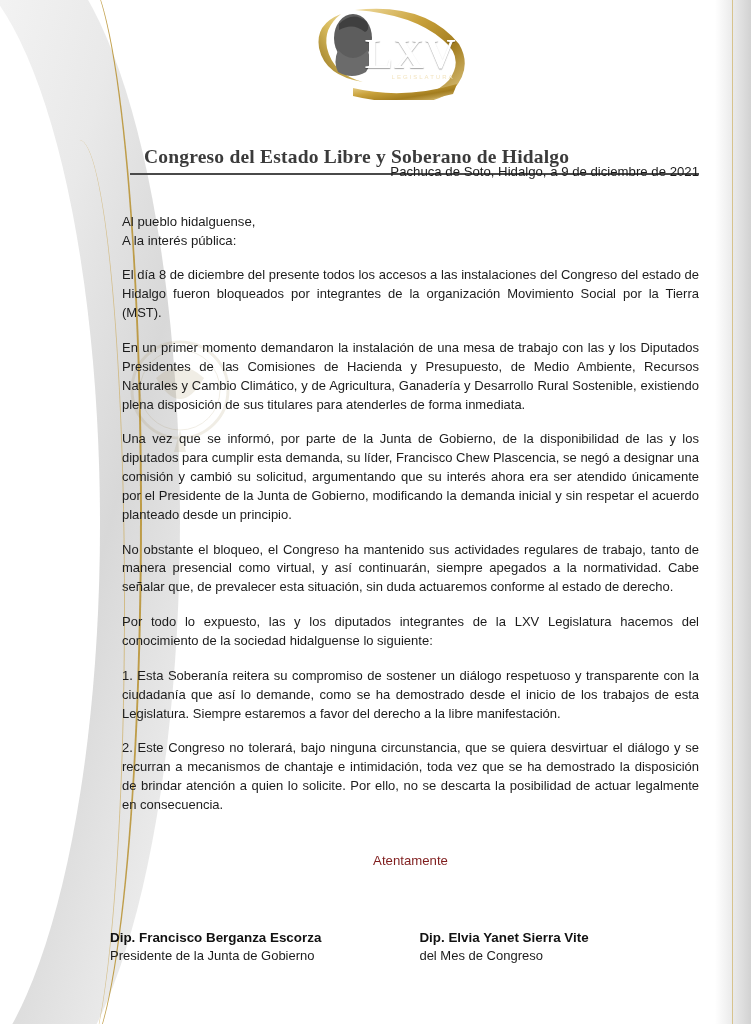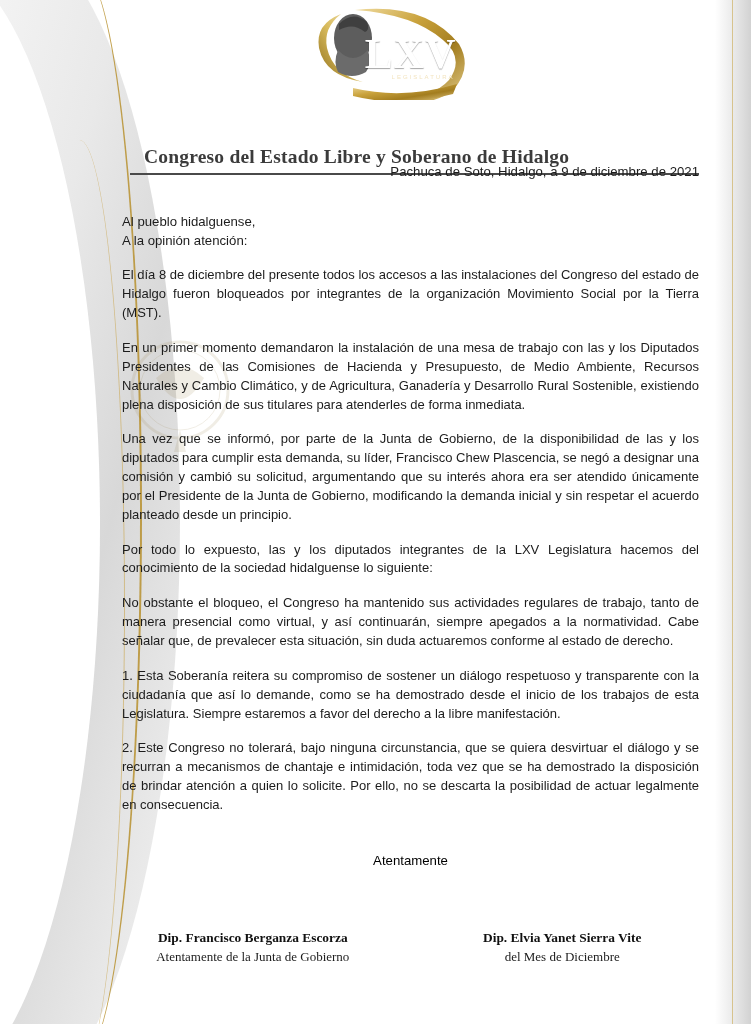--- a/index.html
+++ b/index.html
@@ -162,34 +162,33 @@
     font-size: 13px;
     color: #1c1c1c;
     line-height: 1.45;
     text-align: justify;
     margin: 16px 0 16px 0;
   }
   .sign-off {
     margin-top: 38px;
     text-align: center;
     font-size: 13.2px;
-    color: #000000;
+    color: #7f1d1d;
   }
   .signatures {
     position: absolute;
     left: 110px;
     right: 46px;
     top: 930px;
     display: flex;
     justify-content: space-between;
   }
   .sig-col {
     width: 48%;
-    text-align: center;
-    font-family: Liberation Serif, serif;
+    text-align: left;
   }
   .sig-name {
     font-size: 13.4px;
     font-weight: bold;
     color: #111111;
     margin-bottom: 2px;
   }
   .sig-role {
     font-size: 13px;
     color: #1c1c1c;
@@ -254,38 +253,38 @@
     <div class="doc-title">Congreso del Estado Libre y Soberano de Hidalgo</div>
     <div class="title-rule"></div>
   </div>
 
   <div class="body-area">
 
     <div class="date-line">Pachuca de Soto, Hidalgo, a 9 de diciembre de 2021</div>
 
     <div class="addressee">
       <div>Al pueblo hidalguense,</div>
-      <div>A la opinión atención:</div>
+      <div>A la interés pública:</div>
     </div>
 
     <p class="para">El día 8 de diciembre del presente todos los accesos a las instalaciones del Congreso del estado de Hidalgo fueron bloqueados por integrantes de la organización Movimiento Social por la Tierra (MST).</p>
     <p class="para">En un primer momento demandaron la instalación de una mesa de trabajo con las y los Diputados Presidentes de las Comisiones de Hacienda y Presupuesto, de Medio Ambiente, Recursos Naturales y Cambio Climático, y de Agricultura, Ganadería y Desarrollo Rural Sostenible, existiendo plena disposición de sus titulares para atenderles de forma inmediata.</p>
     <p class="para">Una vez que se informó, por parte de la Junta de Gobierno, de la disponibilidad de las y los diputados para cumplir esta demanda, su líder, Francisco Chew Plascencia, se negó a designar una comisión y cambió su solicitud, argumentando que su interés ahora era ser atendido únicamente por el Presidente de la Junta de Gobierno, modificando la demanda inicial y sin respetar el acuerdo planteado desde un principio.</p>
+    <p class="para">No obstante el bloqueo, el Congreso ha mantenido sus actividades regulares de trabajo, tanto de manera presencial como virtual, y así continuarán, siempre apegados a la normatividad. Cabe señalar que, de prevalecer esta situación, sin duda actuaremos conforme al estado de derecho.</p>
     <p class="para">Por todo lo expuesto, las y los diputados integrantes de la LXV Legislatura hacemos del conocimiento de la sociedad hidalguense lo siguiente:</p>
-    <p class="para">No obstante el bloqueo, el Congreso ha mantenido sus actividades regulares de trabajo, tanto de manera presencial como virtual, y así continuarán, siempre apegados a la normatividad. Cabe señalar que, de prevalecer esta situación, sin duda actuaremos conforme al estado de derecho.</p>
     <p class="para">1. Esta Soberanía reitera su compromiso de sostener un diálogo respetuoso y transparente con la ciudadanía que así lo demande, como se ha demostrado desde el inicio de los trabajos de esta Legislatura. Siempre estaremos a favor del derecho a la libre manifestación.</p>
     <p class="para">2. Este Congreso no tolerará, bajo ninguna circunstancia, que se quiera desvirtuar el diálogo y se recurran a mecanismos de chantaje e intimidación, toda vez que se ha demostrado la disposición de brindar atención a quien lo solicite. Por ello, no se descarta la posibilidad de actuar legalmente en consecuencia.</p>
 
     <div class="sign-off">Atentamente</div>
   </div>
 
   <div class="signatures">
     <div class="sig-col">
       <div class="sig-name">Dip. Francisco Berganza Escorza</div>
-      <div class="sig-role">Atentamente de la Junta de Gobierno</div>
+      <div class="sig-role">Presidente de la Junta de Gobierno</div>
     </div>
     <div class="sig-col">
       <div class="sig-name">Dip. Elvia Yanet Sierra Vite</div>
-      <div class="sig-role">del Mes de Diciembre</div>
+      <div class="sig-role">del Mes de Congreso</div>
     </div>
   </div>
 
 </div>
 
 </body></html>

